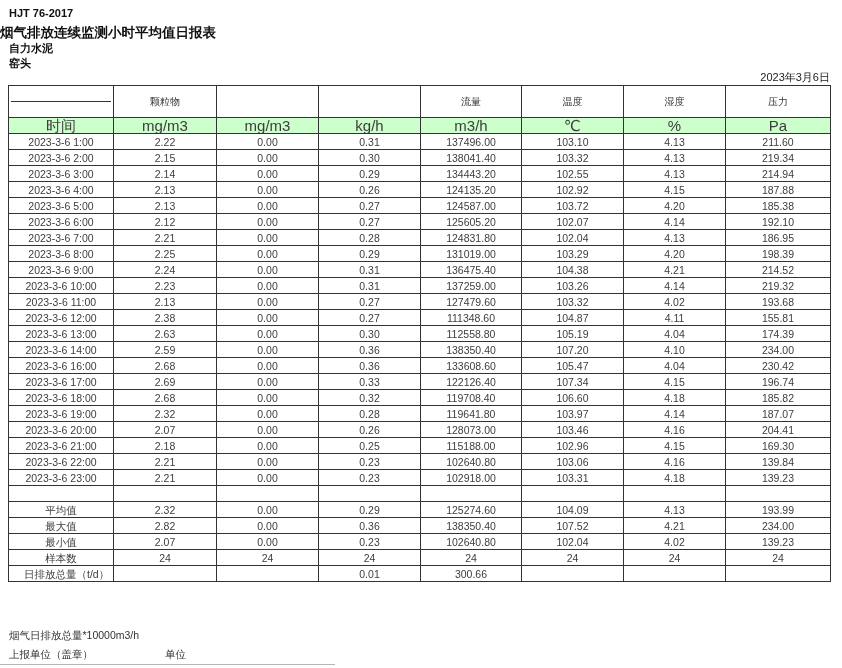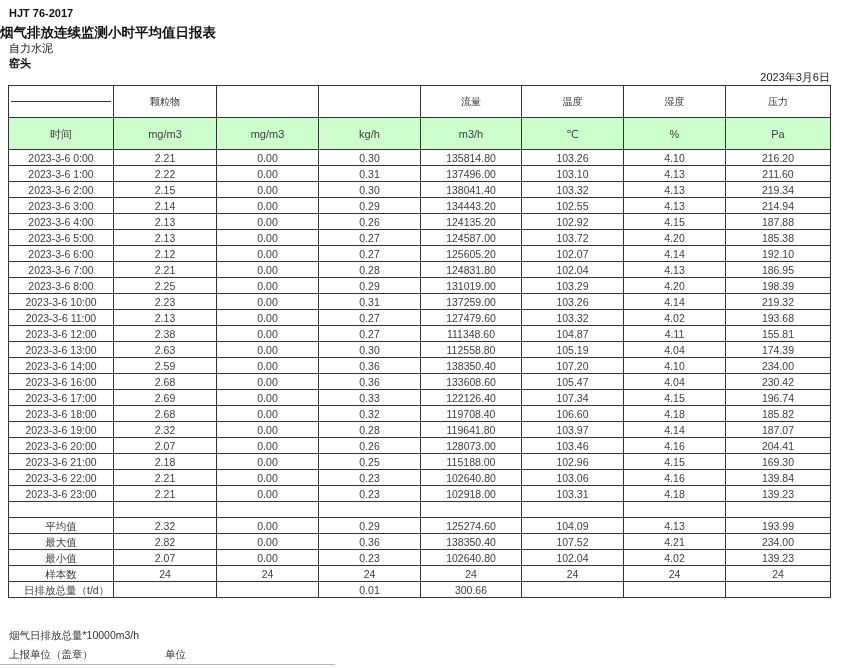--- a/index.html
+++ b/index.html
@@ -5,39 +5,39 @@
   * { margin:0; padding:0; box-sizing:border-box; }
   html,body { background:#ffffff; }
   body {
     width:842px; height:668px; position:relative; overflow:hidden;
     font-family:"Liberation Sans","DejaVu Sans",sans-serif;
     color:#333;
   }
   .doc-header { position:relative; height:85px; }
   .standard { position:absolute; top:7px; left:9px; font-weight:bold; font-size:11px; color:#111; }
   .title { position:absolute; top:24px; left:0; width:810px; text-align:left; font-weight:bold; font-size:13.5px; color:#111; }
-  .company { position:absolute; top:41px; left:9px; font-weight:normal; font-size:11px; color:#111; }
+  .company { position:absolute; top:41px; left:9px; font-weight:bold; font-size:11px; color:#111; }
   .location { position:absolute; top:56px; left:9px; font-weight:bold; font-size:11px; color:#111; }
   .date { position:absolute; top:70px; left:0; width:830px; text-align:right; font-size:11px; color:#222; }
 
   table.report {
     position:absolute; top:85px; left:8px; width:822px;
     border-collapse:collapse; table-layout:fixed;
   }
   table.report td {
     border:1px solid #333;
     text-align:center; vertical-align:middle;
     font-size:10.5px; height:16px; line-height:14px;
     color:#3d3d3d; padding:0 2px; overflow:hidden; white-space:nowrap;
   }
   tr.group-row td { height:32px; font-size:10px; color:#333; }
   td.split-cell { padding:0; }
   td.split-cell .half { height:15px; }
   td.split-cell .half.top { border-bottom:1px solid #333; }
-  tr.unit-row td { height:32px; font-size:11px; }
+  tr.unit-row td { height:16px; font-size:15px; }
   tbody tr.summary-row:last-child td:first-child { text-align:left; padding-left:15px; }
 
   .footnote { position:absolute; top:629px; left:9px; font-size:10.5px; color:#333; }
   .footer-line { position:absolute; top:648px; left:0; width:842px; height:14px; font-size:10.5px; color:#333; }
   .footer-line .report-unit { position:absolute; left:9px; top:0; }
   .footer-line .unit { position:absolute; left:165px; top:0; }
   .bottom-rule { position:absolute; top:664px; left:0; width:335px; border-top:1px solid #b5b5b5; }
 </style>
 </head>
 <body>
@@ -81,30 +81,20 @@
       <td>mg/m3</td>
       <td>kg/h</td>
       <td>m3/h</td>
       <td>℃</td>
       <td>%</td>
       <td>Pa</td>
     </tr>
   </thead>
   <tbody id="tbody">
       <tr>
-        <td>2023-3-6 0:00</td>
-        <td>2.21</td>
-        <td>0.00</td>
-        <td>0.30</td>
-        <td>135814.80</td>
-        <td>103.26</td>
-        <td>4.10</td>
-        <td>216.20</td>
-      </tr>
-      <tr>
         <td>2023-3-6 1:00</td>
         <td>2.22</td>
         <td>0.00</td>
         <td>0.31</td>
         <td>137496.00</td>
         <td>103.10</td>
         <td>4.13</td>
         <td>211.60</td>
       </tr>
       <tr>
@@ -169,20 +159,30 @@
       </tr>
       <tr>
         <td>2023-3-6 8:00</td>
         <td>2.25</td>
         <td>0.00</td>
         <td>0.29</td>
         <td>131019.00</td>
         <td>103.29</td>
         <td>4.20</td>
         <td>198.39</td>
+      </tr>
+      <tr>
+        <td>2023-3-6 9:00</td>
+        <td>2.24</td>
+        <td>0.00</td>
+        <td>0.31</td>
+        <td>136475.40</td>
+        <td>104.38</td>
+        <td>4.21</td>
+        <td>214.52</td>
       </tr>
       <tr>
         <td>2023-3-6 10:00</td>
         <td>2.23</td>
         <td>0.00</td>
         <td>0.31</td>
         <td>137259.00</td>
         <td>103.26</td>
         <td>4.14</td>
         <td>219.32</td>

